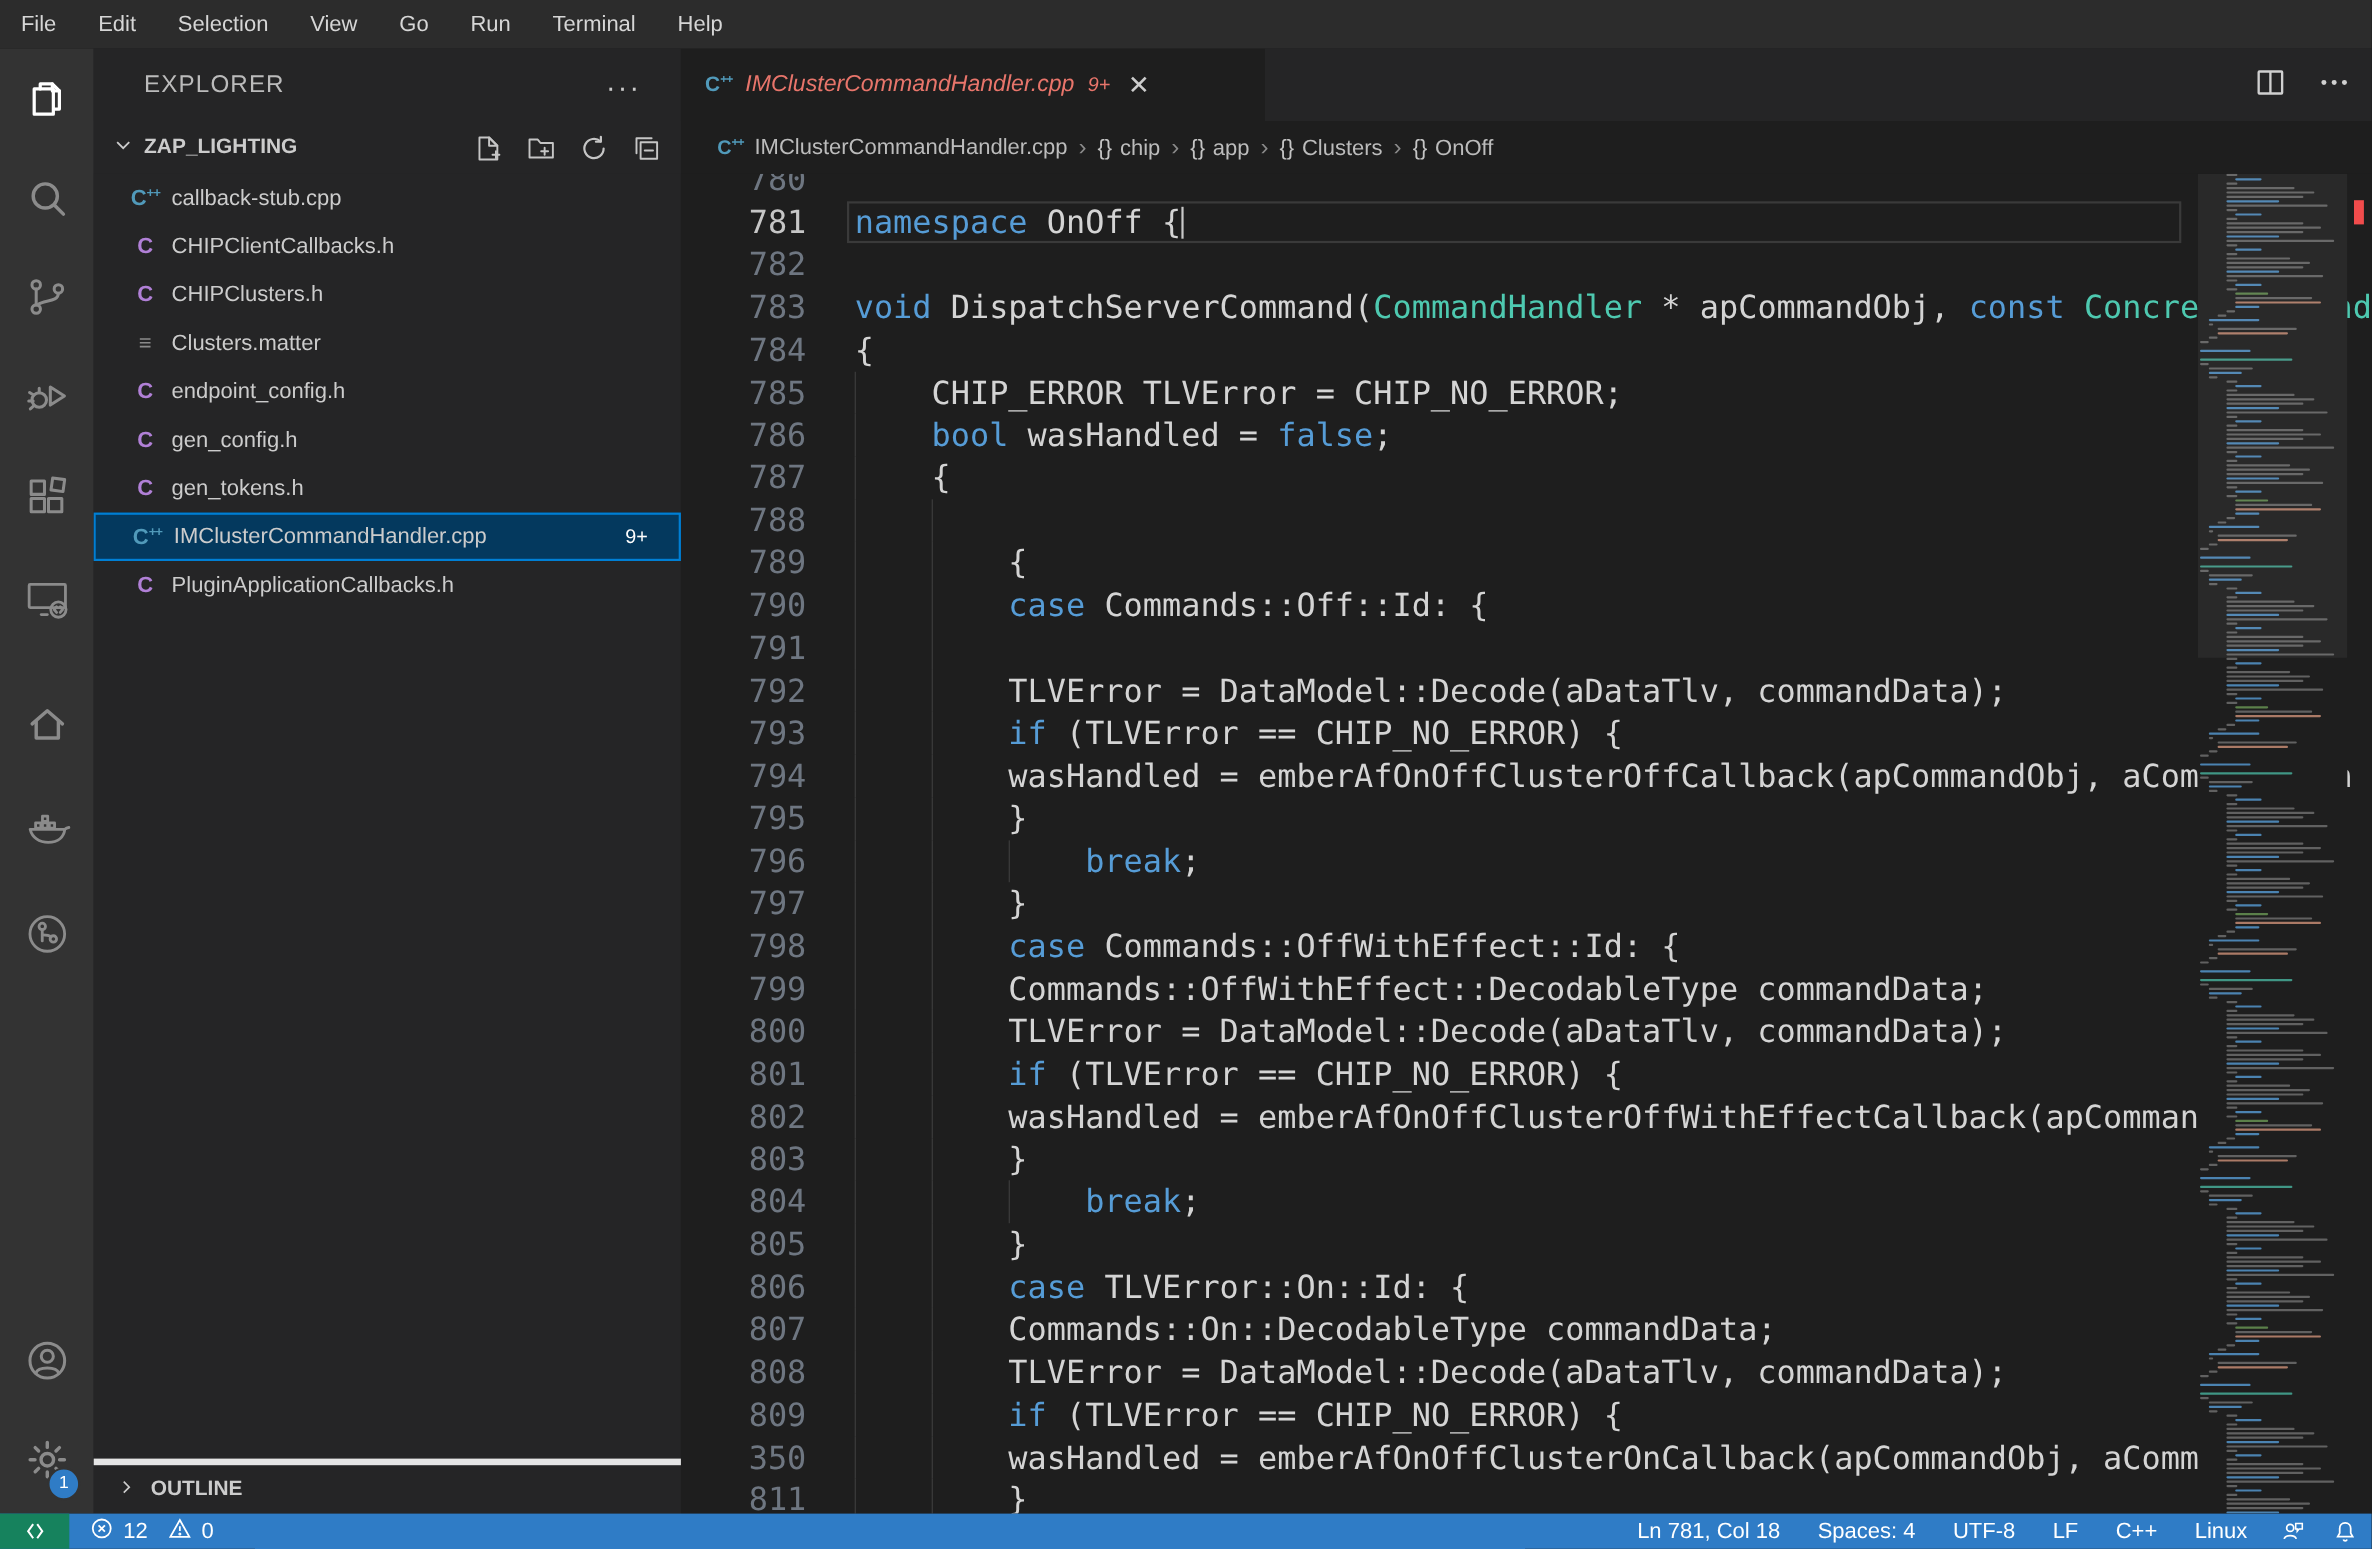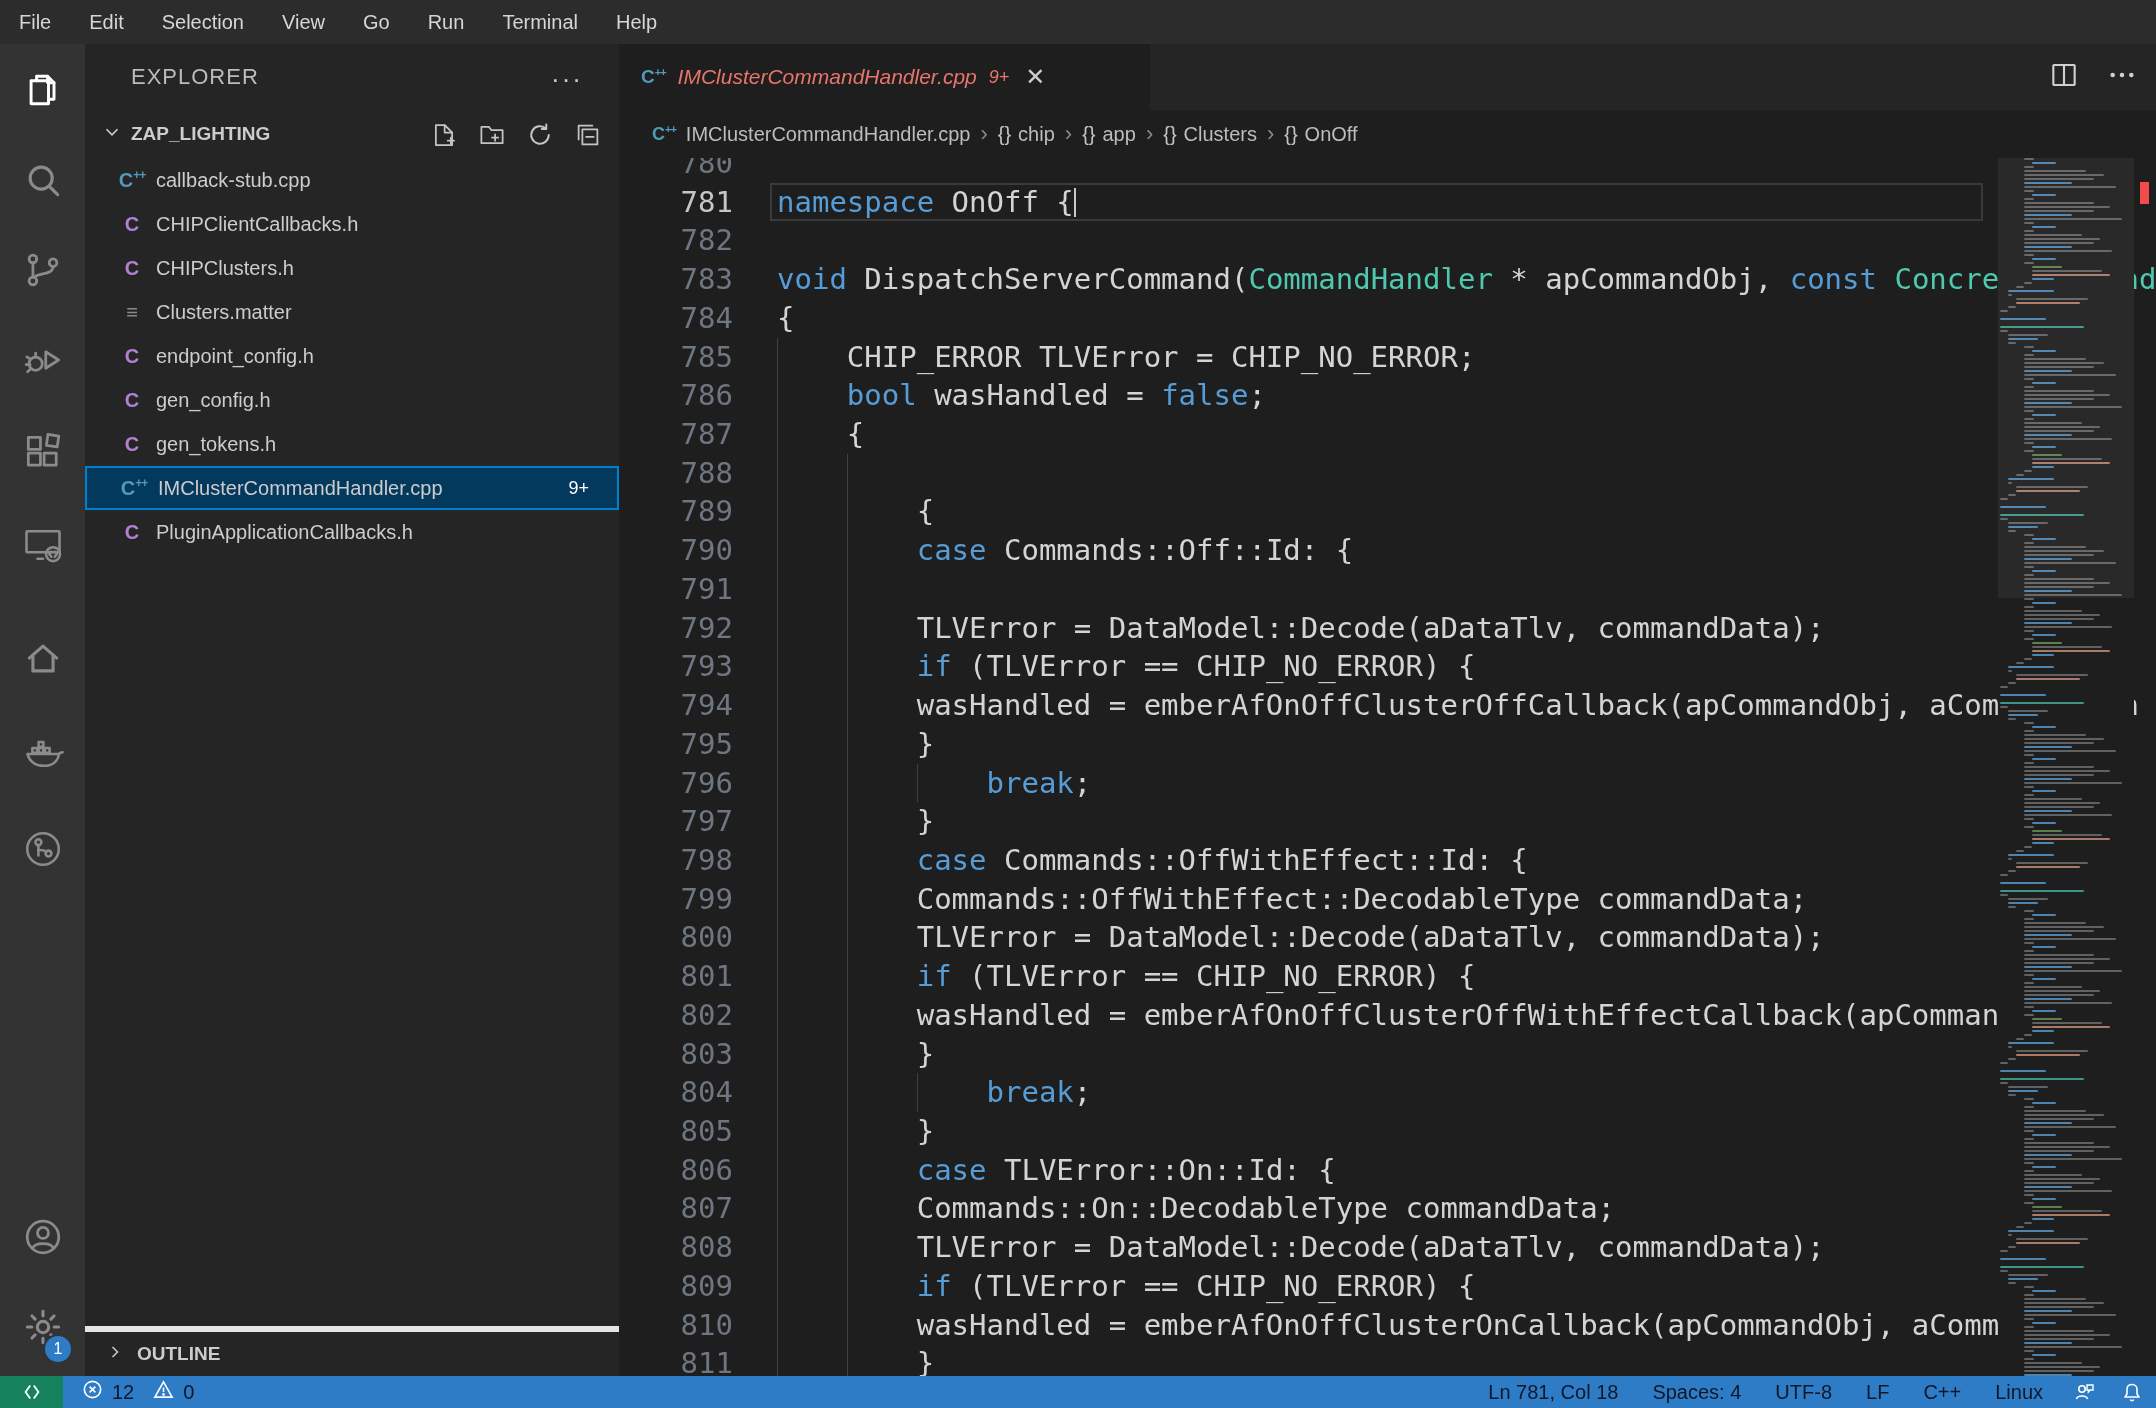--- a/index.html
+++ b/index.html
@@ -75,21 +75,21 @@
   .tk-t{color:#4ec9b0;}
 
   
   #minimap{left:1998px;top:158px;width:136px;height:1218px;background:#1e1e1e;overflow:hidden;z-index:6;}
   .mm-row{height:2px;margin-bottom:2px;border-radius:1px;}
   #mm-viewport{position:absolute;left:0;top:0;width:100%;height:440px;background:rgba(255,255,255,0.05);}
   #ruler{left:2134px;top:158px;width:22px;height:1218px;z-index:6;}
   #ruler-error{position:absolute;left:6px;top:24px;width:9px;height:22px;background:#f14c4c;}
 
   
-  #statusbar{left:0;top:1376px;width:2156px;height:32px;background:#2f7cc6;display:flex;align-items:center;color:#0f172a;font-size:20px;z-index:40;}
+  #statusbar{left:0;top:1376px;width:2156px;height:32px;background:#2f7cc6;display:flex;align-items:center;color:#ffffff;font-size:20px;z-index:40;}
   #remote{width:63px;height:32px;background:#16825d;display:flex;align-items:center;justify-content:center;flex:none;}
   #remote svg{width:22px;height:22px;}
   #problems{display:flex;align-items:center;margin-left:18px;gap:8px;}
   #problems svg{width:23px;height:23px;}
   #status-right{margin-left:auto;display:flex;align-items:center;gap:0;}
   .sb-item{padding:0 17px;}
   .sb-icon{padding:0 12px;display:flex;align-items:center;}
   .sb-icon svg{width:24px;height:24px;}
 </style>
 </head>
@@ -330,21 +330,21 @@
       <div class="cl"><span class="lnum">800</span><div class="guide" style="left: 158px;"></div><div class="guide" style="left: 227.84px;"></div><span class="ctext"><span class="tk-p">        TLVError = DataModel::Decode(aDataTlv, commandData);</span></span></div>
       <div class="cl"><span class="lnum">801</span><div class="guide" style="left: 158px;"></div><div class="guide" style="left: 227.84px;"></div><span class="ctext"><span class="tk-p">        </span><span class="tk-k">if</span><span class="tk-p"> (TLVError == CHIP_NO_ERROR) {</span></span></div>
       <div class="cl"><span class="lnum">802</span><div class="guide" style="left: 158px;"></div><div class="guide" style="left: 227.84px;"></div><span class="ctext"><span class="tk-p">        wasHandled = emberAfOnOffClusterOffWithEffectCallback(apCommandObj</span></span></div>
       <div class="cl"><span class="lnum">803</span><div class="guide" style="left: 158px;"></div><div class="guide" style="left: 227.84px;"></div><span class="ctext"><span class="tk-p">        }</span></span></div>
       <div class="cl"><span class="lnum">804</span><div class="guide" style="left: 158px;"></div><div class="guide" style="left: 227.84px;"></div><div class="guide" style="left: 297.68px;"></div><span class="ctext"><span class="tk-p">            </span><span class="tk-k">break</span><span class="tk-p">;</span></span></div>
       <div class="cl"><span class="lnum">805</span><div class="guide" style="left: 158px;"></div><div class="guide" style="left: 227.84px;"></div><span class="ctext"><span class="tk-p">        }</span></span></div>
       <div class="cl"><span class="lnum">806</span><div class="guide" style="left: 158px;"></div><div class="guide" style="left: 227.84px;"></div><span class="ctext"><span class="tk-p">        </span><span class="tk-k">case</span><span class="tk-p"> TLVError::On::Id: {</span></span></div>
       <div class="cl"><span class="lnum">807</span><div class="guide" style="left: 158px;"></div><div class="guide" style="left: 227.84px;"></div><span class="ctext"><span class="tk-p">        Commands::On::DecodableType commandData;</span></span></div>
       <div class="cl"><span class="lnum">808</span><div class="guide" style="left: 158px;"></div><div class="guide" style="left: 227.84px;"></div><span class="ctext"><span class="tk-p">        TLVError = DataModel::Decode(aDataTlv, commandData);</span></span></div>
       <div class="cl"><span class="lnum">809</span><div class="guide" style="left: 158px;"></div><div class="guide" style="left: 227.84px;"></div><span class="ctext"><span class="tk-p">        </span><span class="tk-k">if</span><span class="tk-p"> (TLVError == CHIP_NO_ERROR) {</span></span></div>
-      <div class="cl"><span class="lnum">810</span><div class="guide" style="left: 158px;"></div><div class="guide" style="left: 227.84px;"></div><span class="ctext"><span class="tk-p">        wasHandled = emberAfOnOffClusterOnCallback(apCommandObj, aCommand</span></span></div>
+      <div class="cl"><span class="lnum">350</span><div class="guide" style="left: 158px;"></div><div class="guide" style="left: 227.84px;"></div><span class="ctext"><span class="tk-p">        wasHandled = emberAfOnOffClusterOnCallback(apCommandObj, aCommand</span></span></div>
       <div class="cl"><span class="lnum">811</span><div class="guide" style="left: 158px;"></div><div class="guide" style="left: 227.84px;"></div><span class="ctext"><span class="tk-p">        }</span></span></div>
     </div>
 </div>
 
 <div id="minimap" class="abs">
   <div id="mm-rows">
       <div class="mm-row" style="margin-left: 26px; width: 10px; background: rgba(180, 180, 180, 0.45);"></div>
       <div class="mm-row" style="margin-left: 34px; width: 24px; background: rgba(86, 156, 214, 0.8);"></div>
       <div class="mm-row" style="margin-left: 26px; width: 10px; background: rgba(180, 180, 180, 0.45);"></div>
       <div class="mm-row" style="margin-left: 26px; width: 62px; background: rgba(180, 180, 180, 0.45);"></div>

